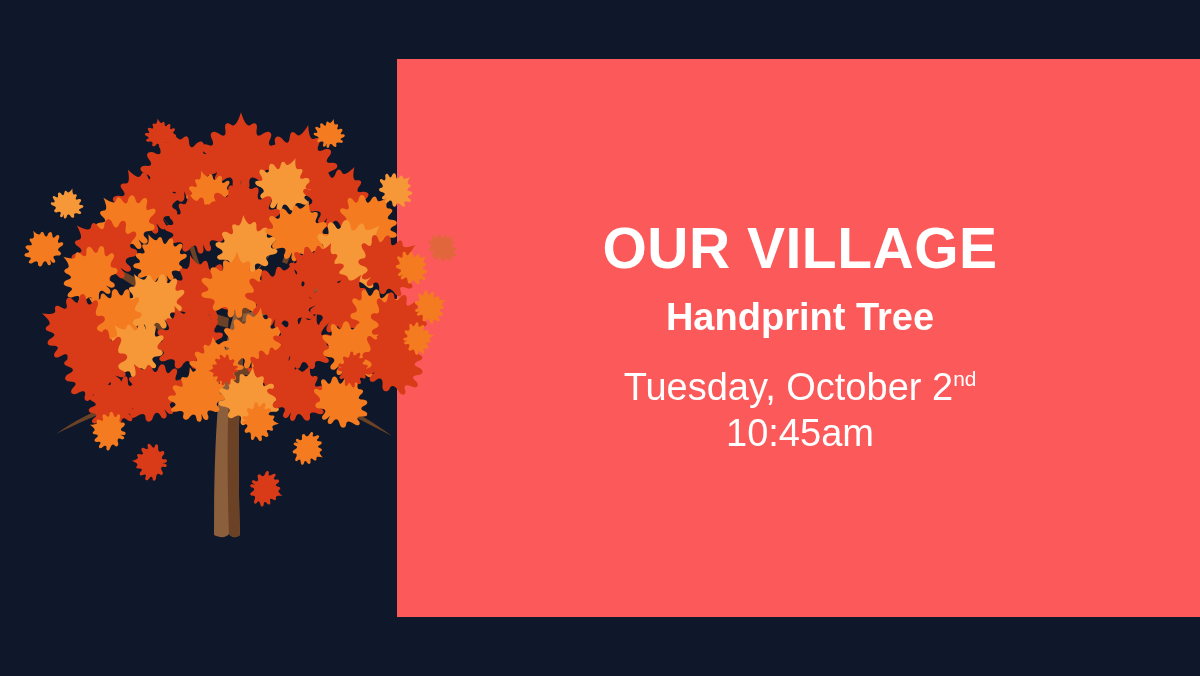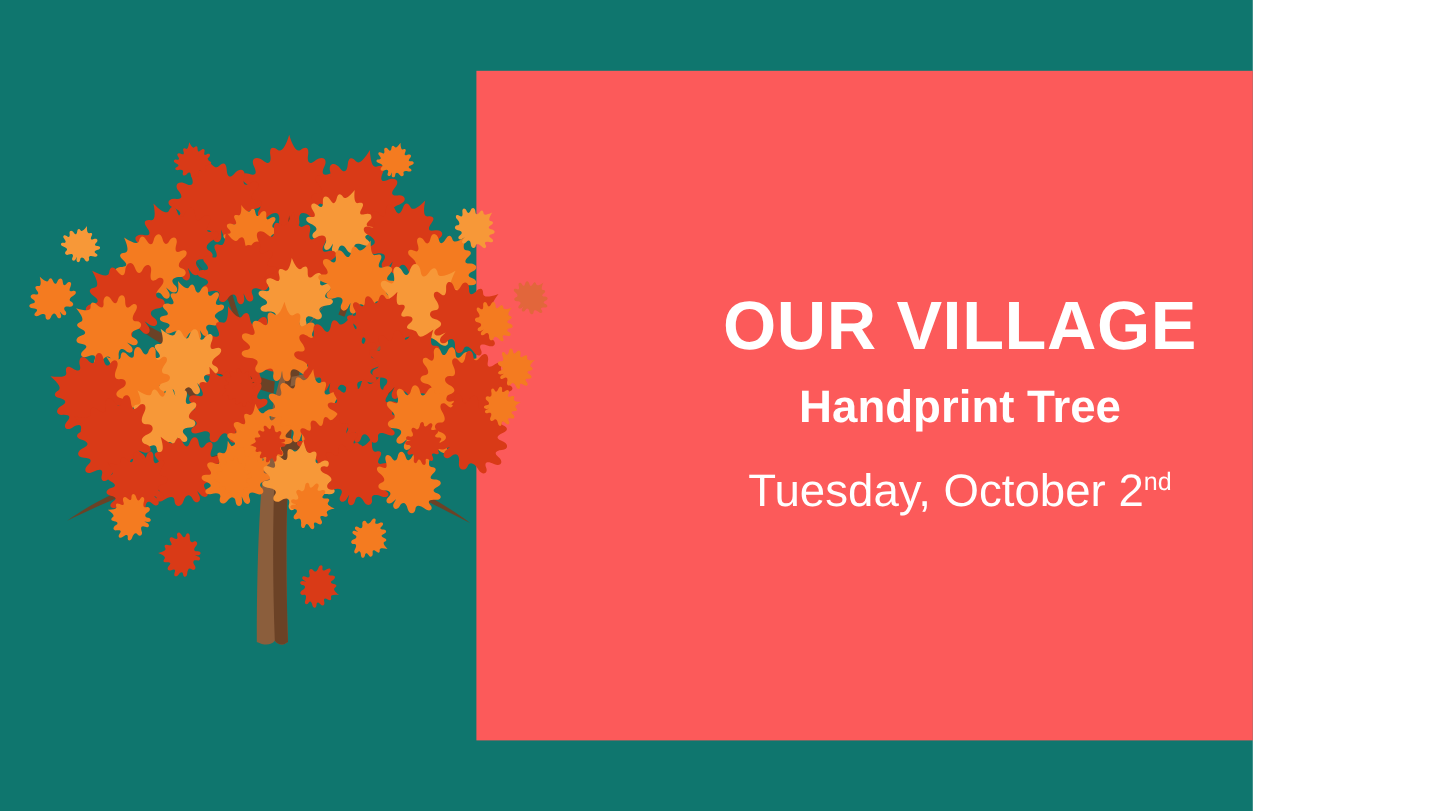--- a/index.html
+++ b/index.html
@@ -6,23 +6,23 @@
   html, body {
     margin: 0;
     padding: 0;
     background: #ffffff;
   }
   body {
     font-family: "Liberation Sans", sans-serif;
   }
   #canvas {
     position: relative;
-    width: 1044px;
+    width: 1200px;
     height: 676px;
-    background: #0f766e;
+    background: #0f172a;
     overflow: hidden;
   }
   
   #red-panel {
     position: absolute;
     left: 397px;
     top: 59px;
     width: 803px;
     height: 558px;
     background: #fc5a5a;
@@ -240,17 +240,18 @@
   <div id="text-block">
 
     <h1 id="headline">
       <span class="hl-line">OUR VILLAGE</span>
     </h1>
 
     <div id="subtitle">Handprint Tree</div>
 
     <div id="details">
       <span class="detail-line"><span>Tuesday, October 2</span><sup class="ordinal">nd</sup></span>
+      <span class="detail-line">10:45am</span>
     </div>
 
   </div>
 
 </div>
 
 </body></html>

